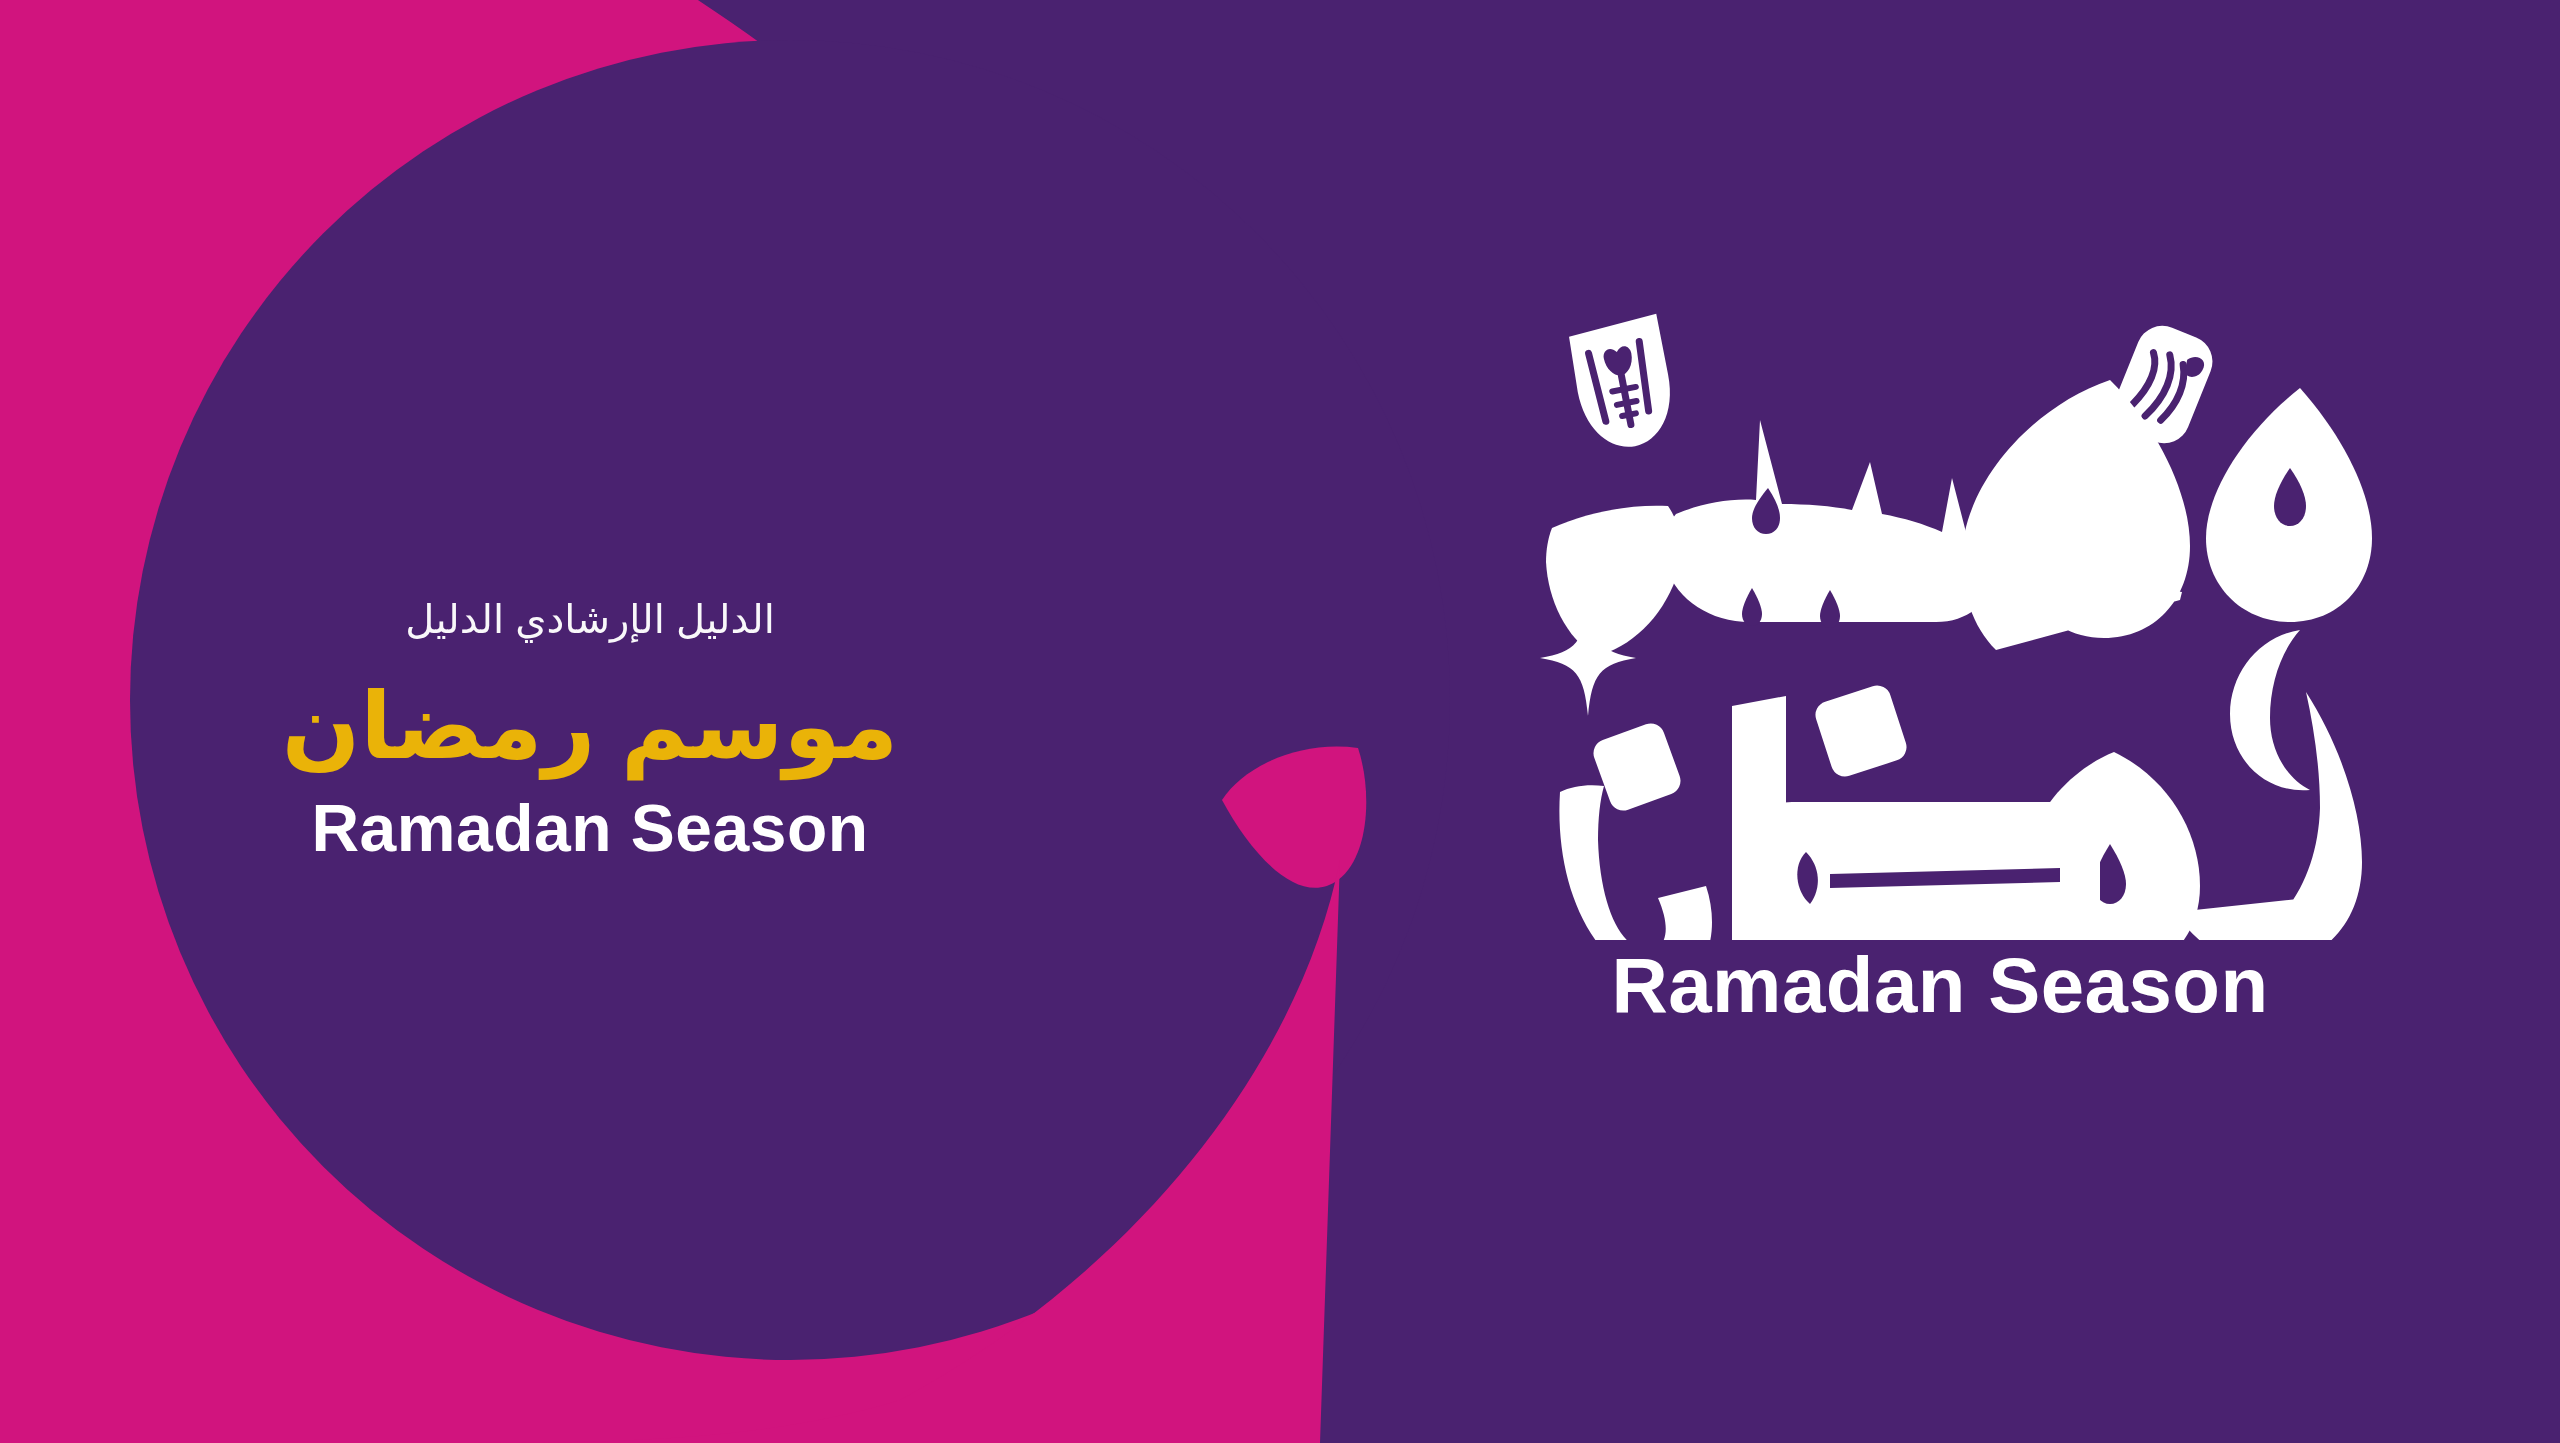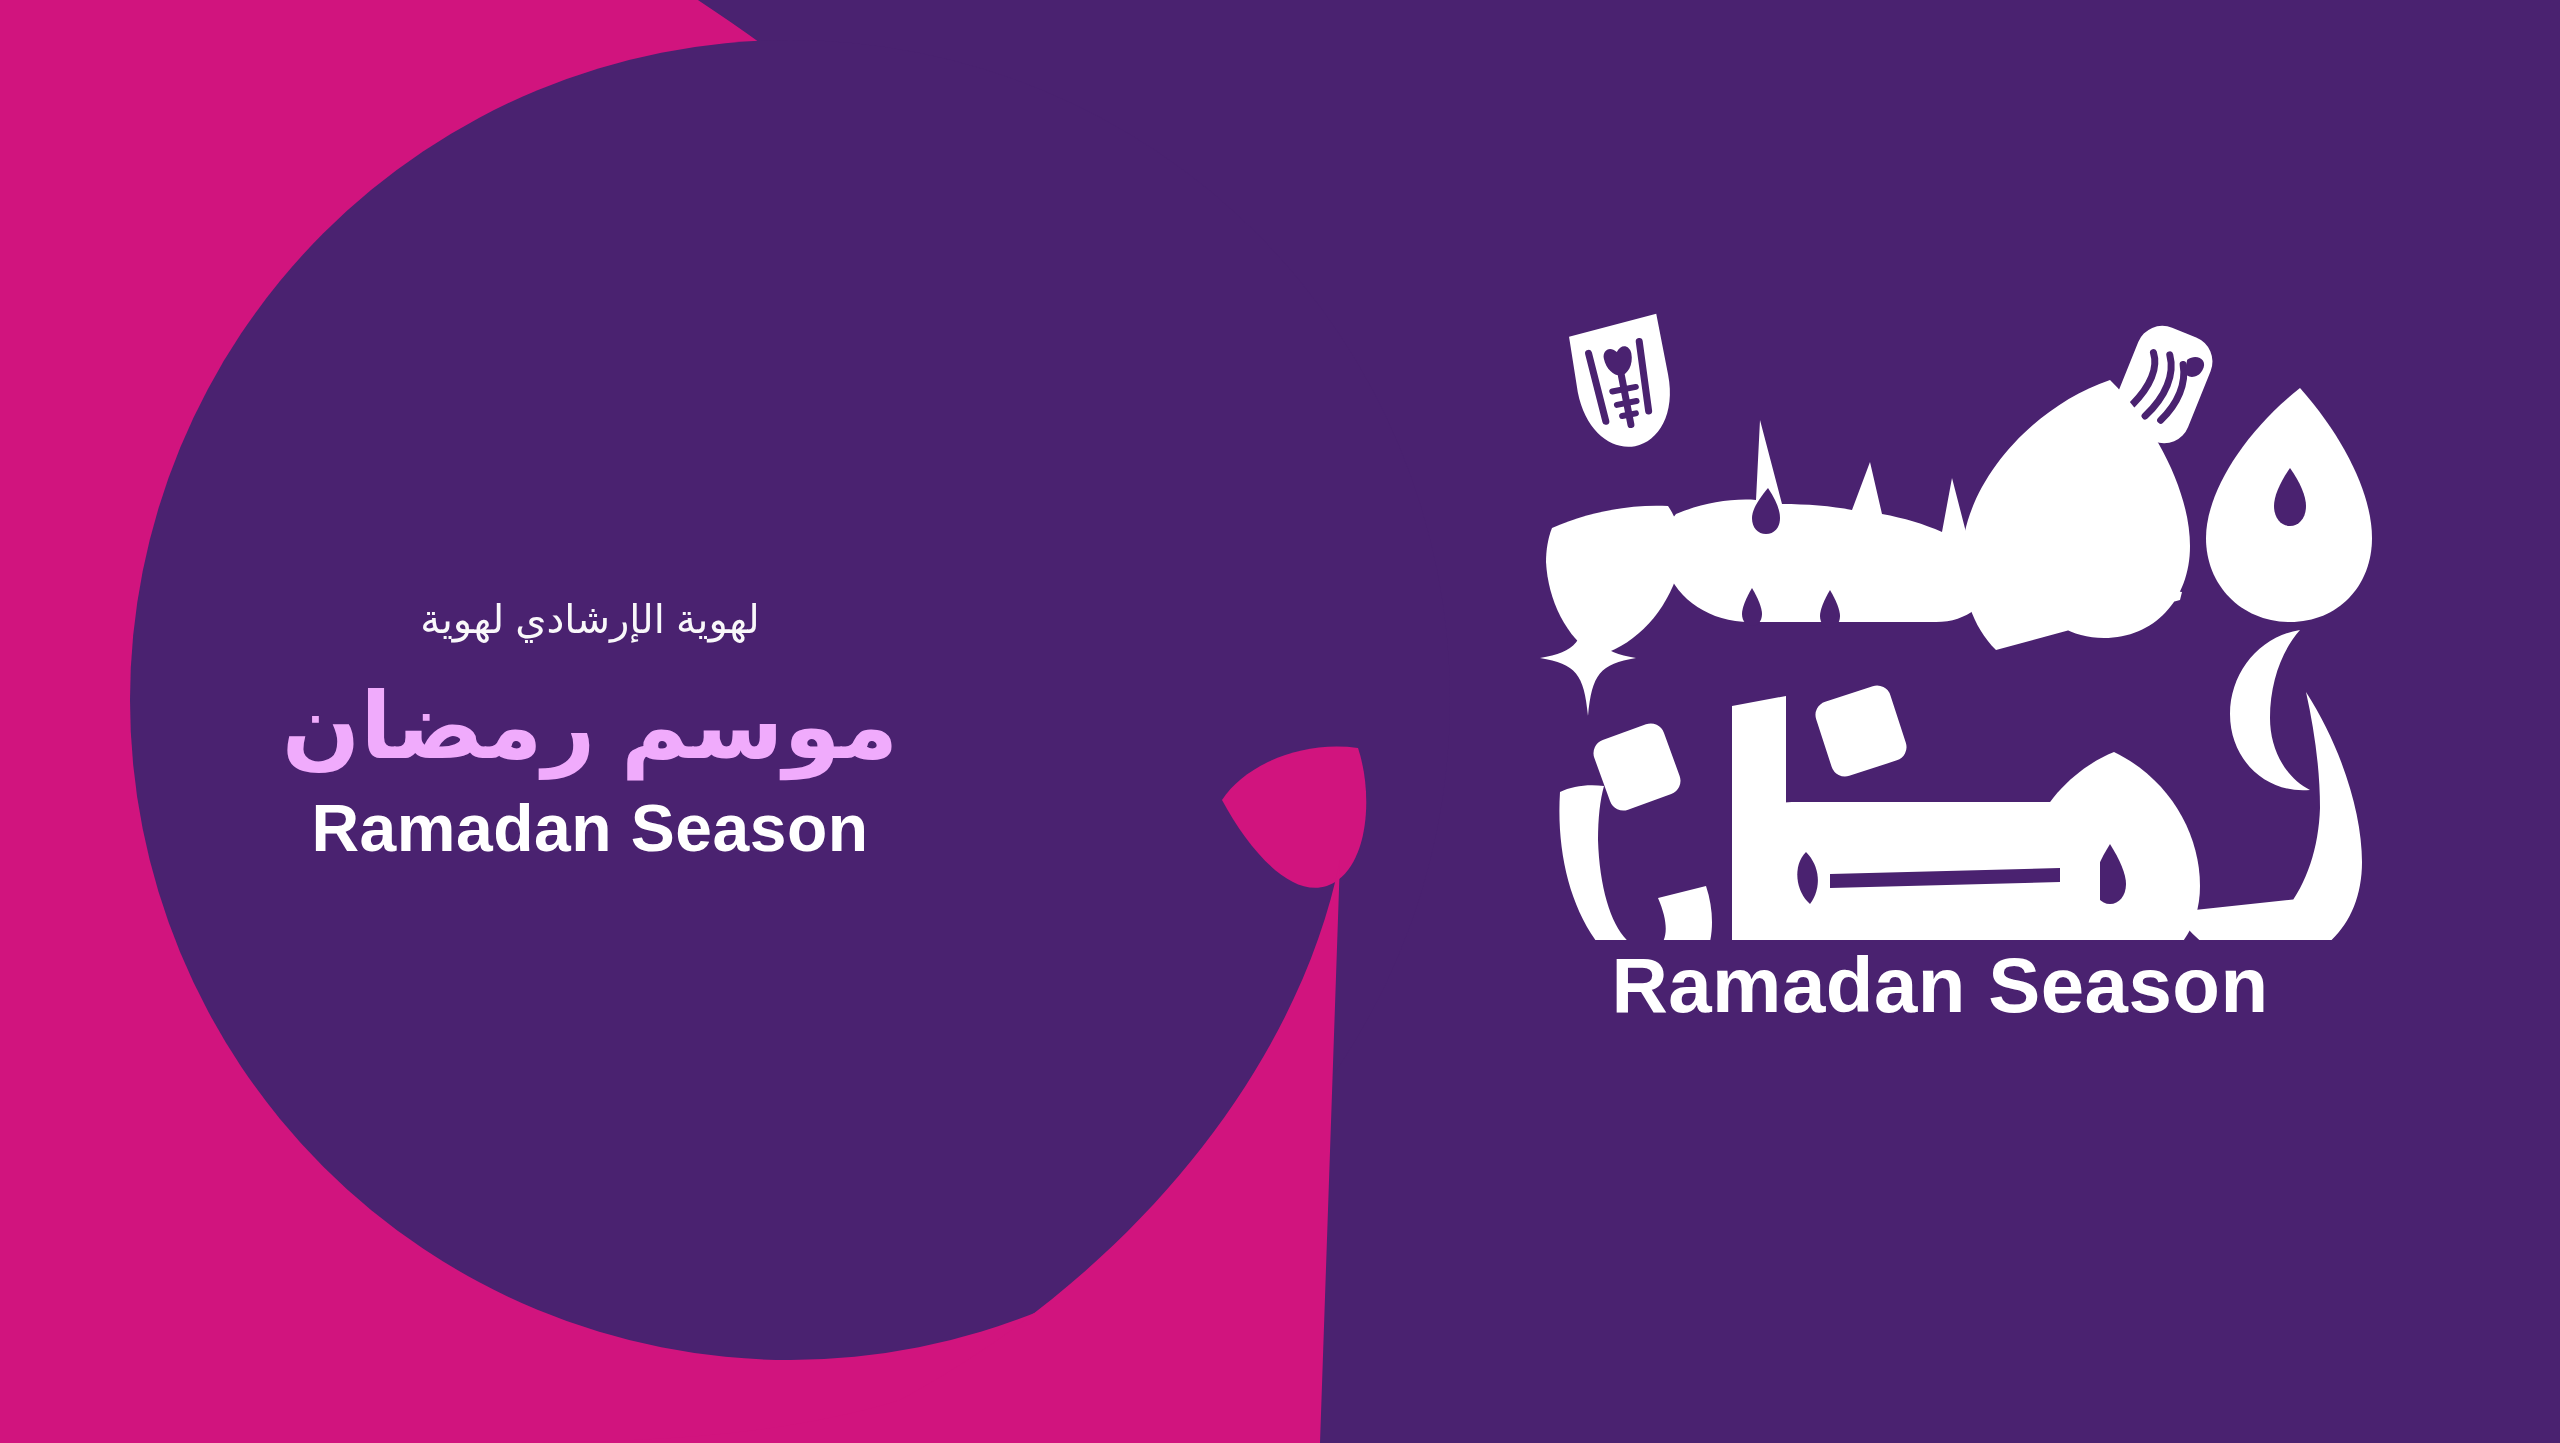--- a/index.html
+++ b/index.html
@@ -56,21 +56,21 @@
     font-weight: 400;
     line-height: 1.35;
     letter-spacing: 0.2px;
     margin: 0 0 34px 0;
     opacity: 0.97;
   }
 
   .headline-ar {
     direction: rtl;
     unicode-bidi: isolate;
-    color: #f0abfc;
+    color: #eab308;
     font-size: 92px;
     font-weight: 700;
     line-height: 1.02;
     letter-spacing: 1px;
     margin: 0 0 20px 0;
     white-space: nowrap;
   }
 
   .headline-en {
     color: #ffffff;
@@ -153,21 +153,21 @@
 
       <path d="M 1340 860
                C 1300 1060 1140 1270 900 1400
                C 760 1443 600 1443 430 1443
                L 1320 1443 Z" fill="#d1147e"></path>
     </g>
   </svg>
 
   <div class="left-block">
     <div class="left-inner">
-      <p class="kicker">لهوية الإرشادي لهوية</p>
+      <p class="kicker">الدليل الإرشادي الدليل</p>
       <h1 class="headline-ar">موسم رمضان</h1>
       <h2 class="headline-en">Ramadan Season</h2>
     </div>
   </div>
 
   <div class="logo-lockup">
 
     <svg class="logo-mark" viewBox="0 0 880 640">
 
       <g transform="translate(62,32) rotate(-11)">

